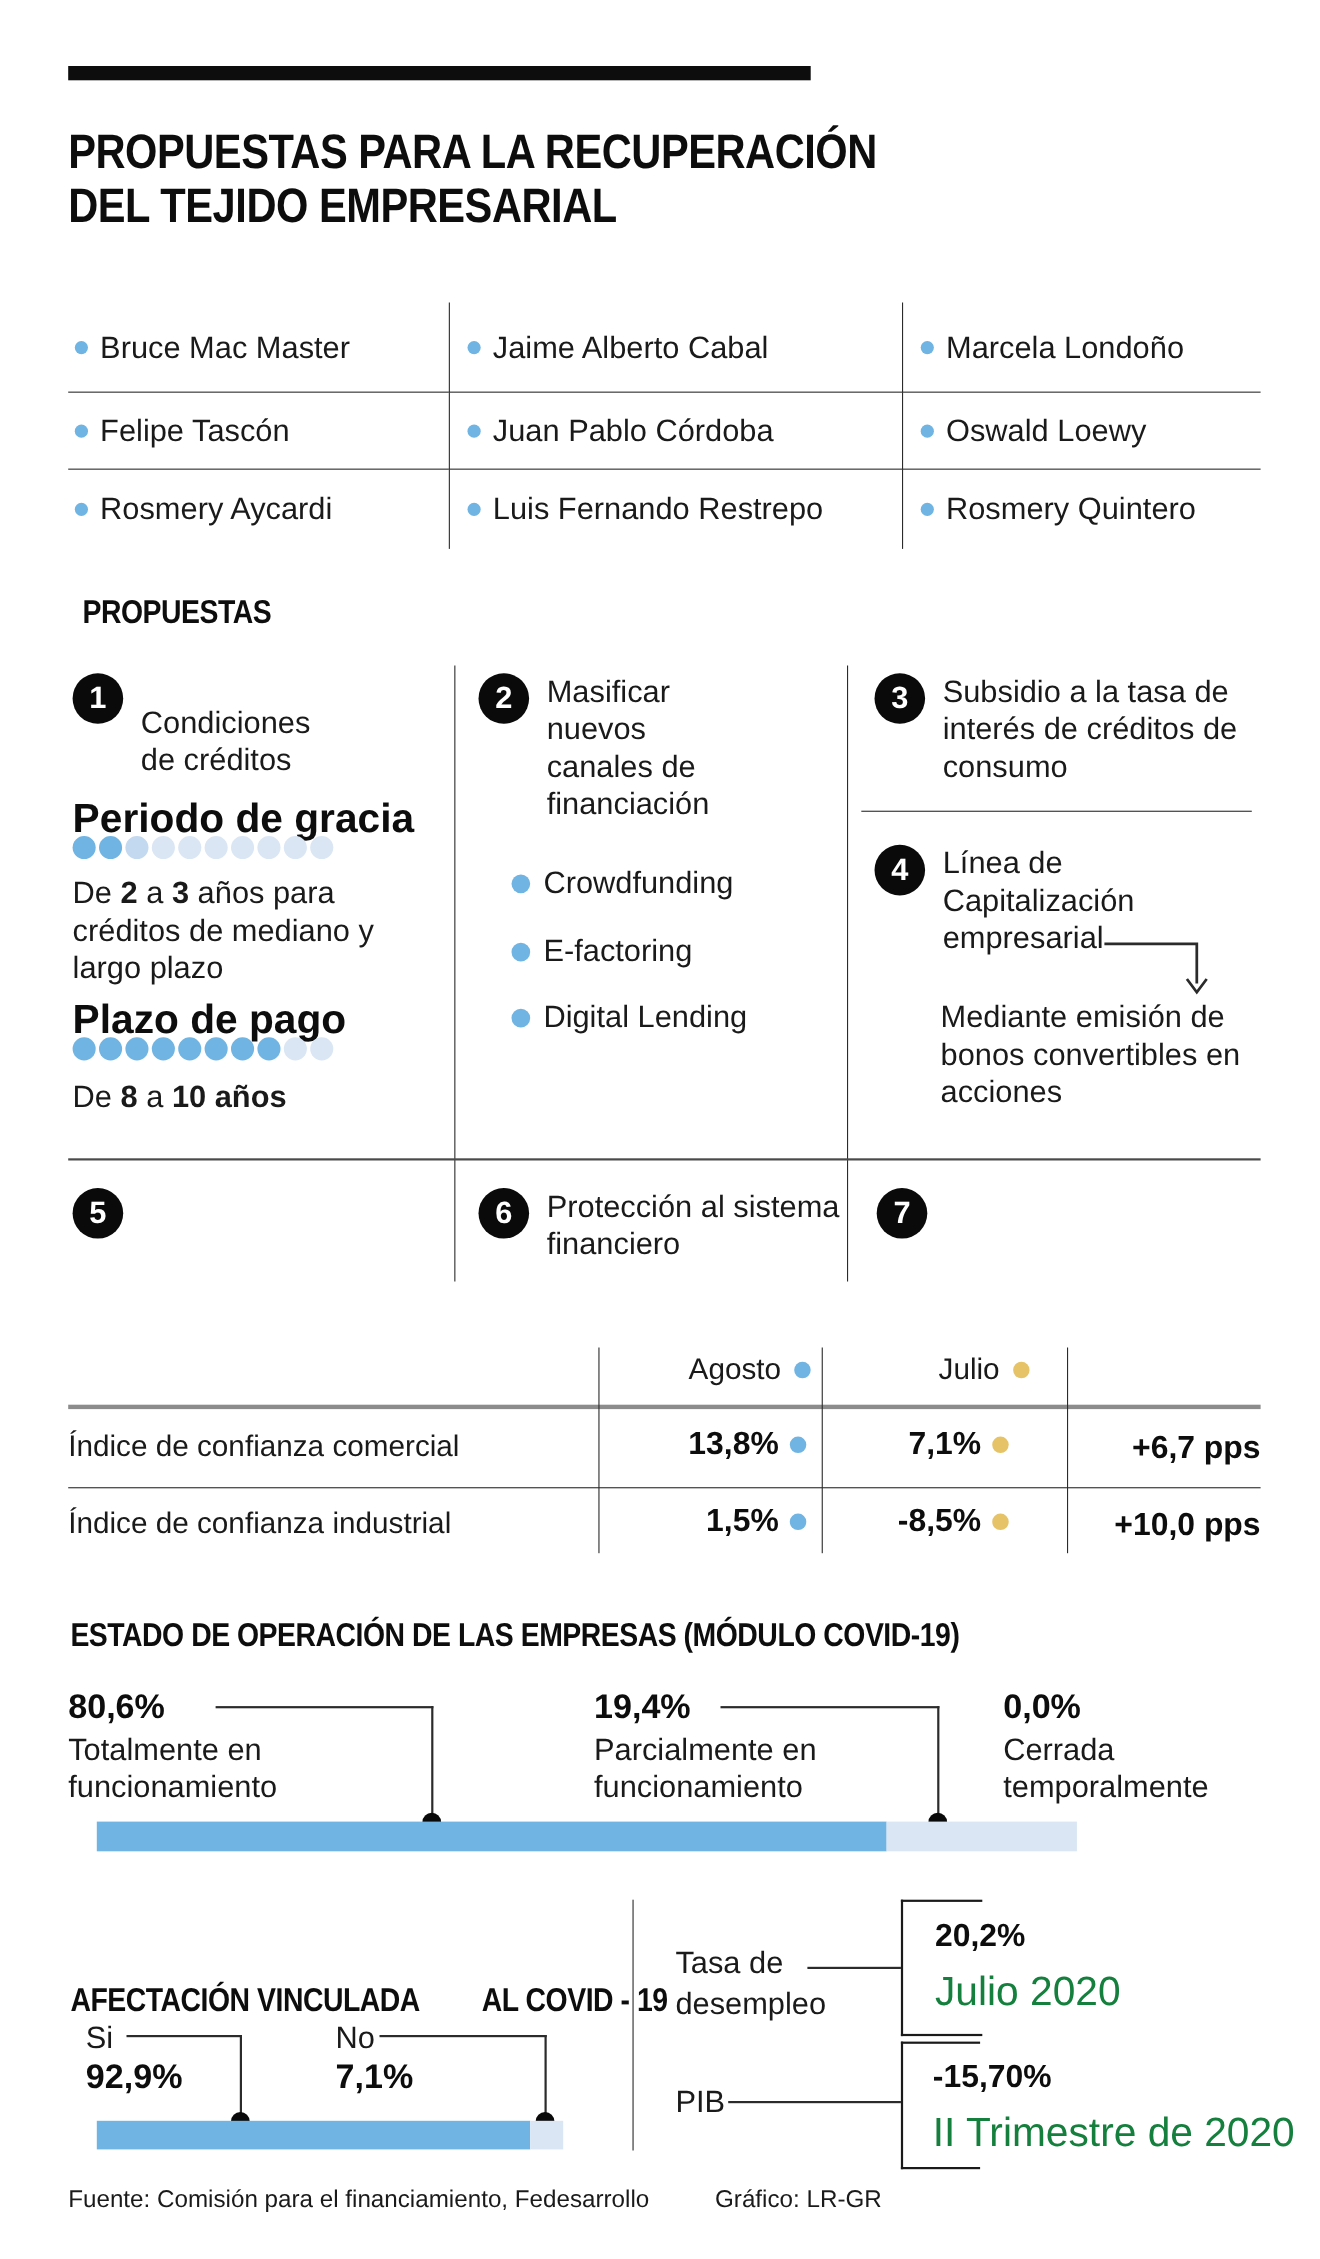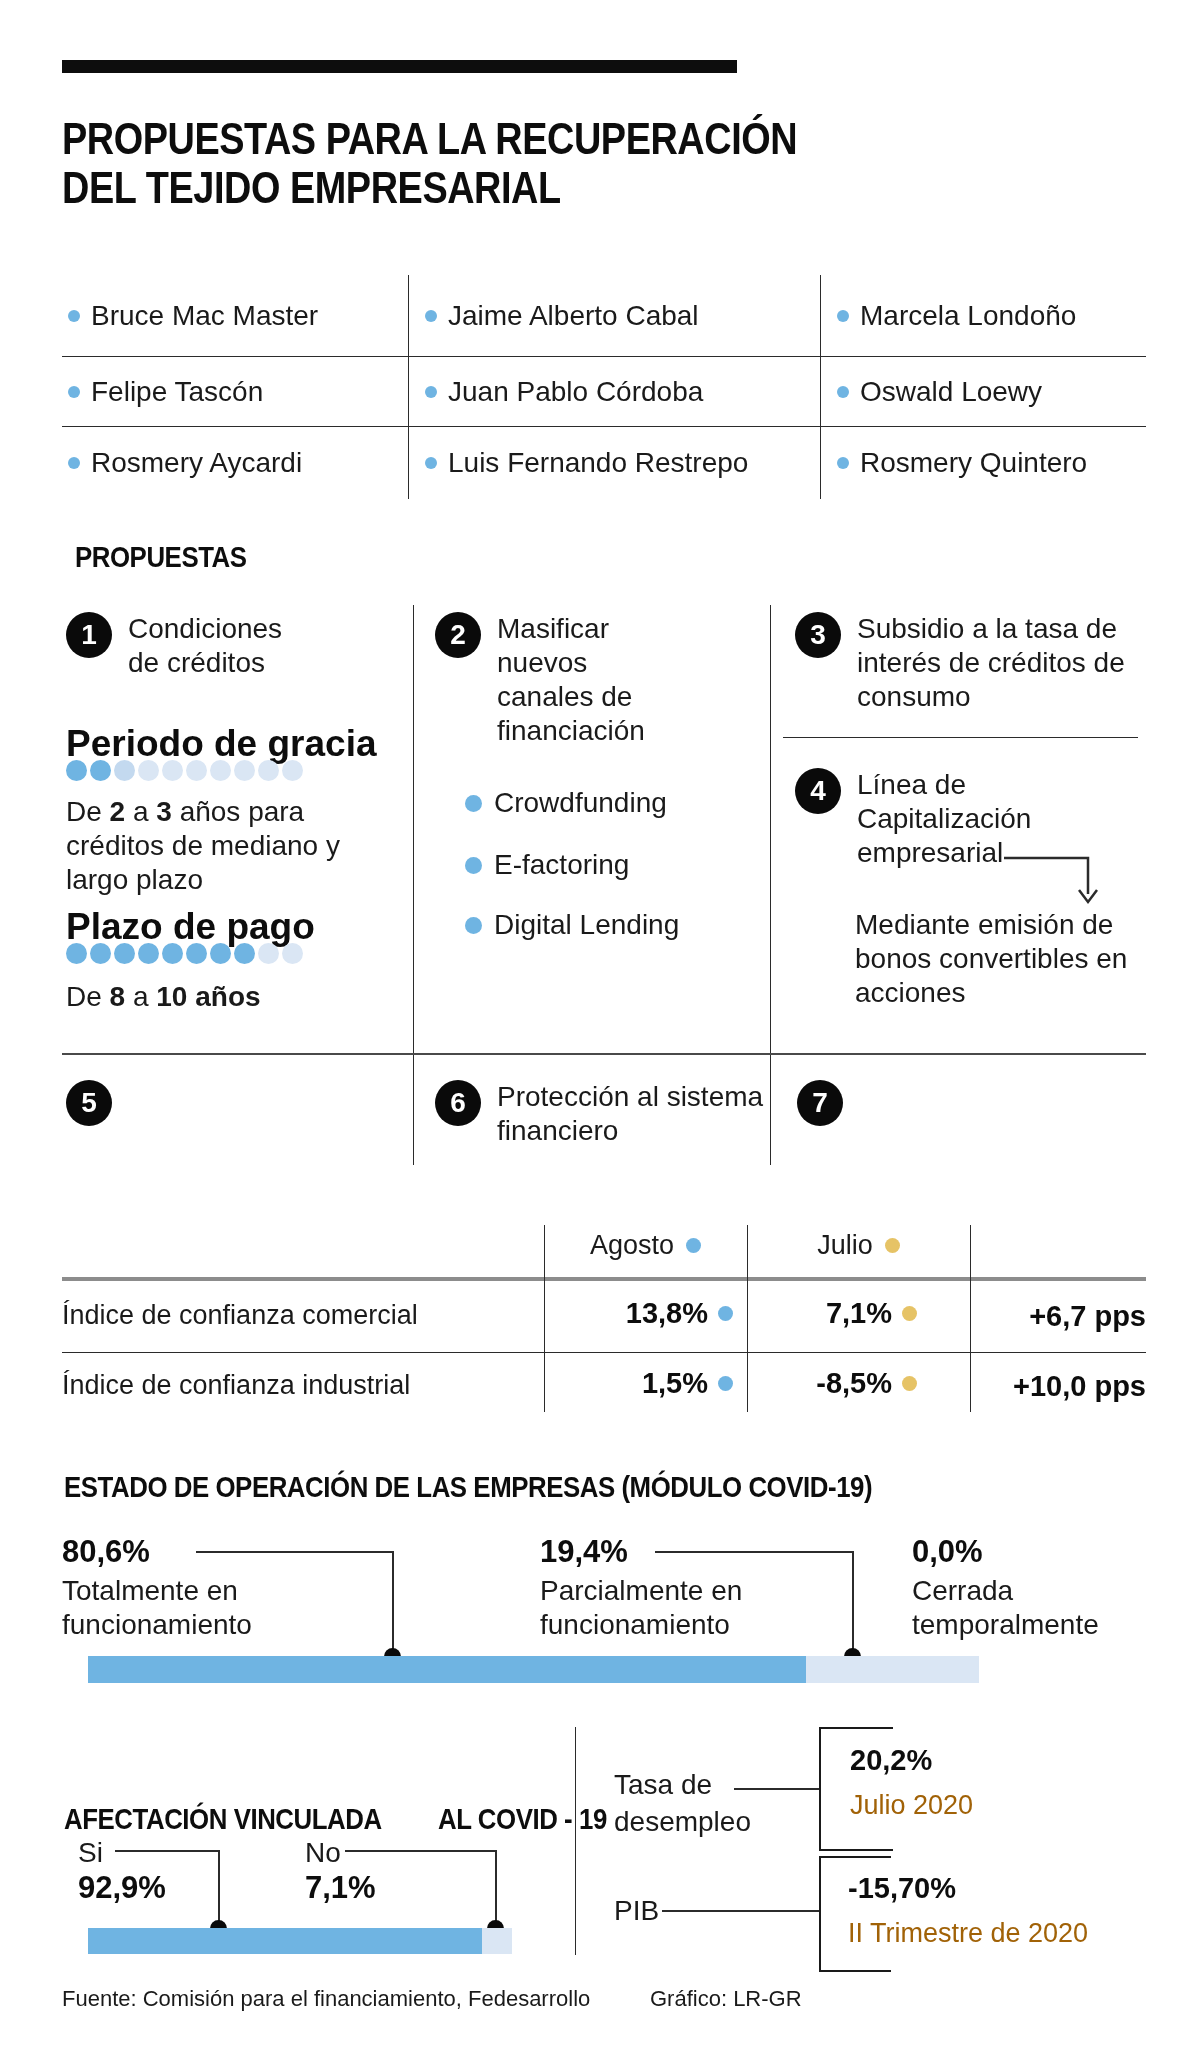--- a/index.html
+++ b/index.html
@@ -28,42 +28,42 @@
   .subhead{font-size:37px;font-weight:bold;color:#0d0d0d;}
   .dot{width:21px;height:21px;border-radius:50%;display:inline-block;margin-right:3px;}
   .dot.filled{background:var(--blue);}
   .dot.mid{background:var(--mid);}
   .dot.pale{background:var(--pale);}
   .para{font-size:28px;line-height:34px;color:#1a1a1a;}
   .blt{display:flex;align-items:center;}
   .blt .bdot{width:17px;height:17px;border-radius:50%;background:var(--blue);margin-right:12px;flex:0 0 auto;}
   .blt span{font-size:28px;color:#1a1a1a;}
   
-  .thead{font-size:27px;color:#1a1a1a;display:flex;align-items:center;justify-content:center;gap:12px;}
+  .thead{font-size:27px;color:#1a1a1a;display:flex;align-items:center;justify-content:center;gap:12px;padding-left:36px;}
   .cdot{width:15px;height:15px;border-radius:50%;display:inline-block;flex:0 0 auto;}
   .cdot.blue{background:var(--blue);}
   .cdot.yellow{background:var(--yellow);}
   .tlabel{font-size:27px;color:#1a1a1a;}
   .tval{display:flex;align-items:center;justify-content:flex-end;gap:10px;
         font-size:29px;font-weight:bold;color:#0d0d0d;}
   .tchange{font-size:29px;font-weight:bold;color:#0d0d0d;text-align:right;}
   .thickline{background:#8c8c8c;}
   
   .statval{font-size:31px;font-weight:bold;color:#0d0d0d;}
   .statlabel{font-size:28px;line-height:34px;color:#1a1a1a;}
   .callout{border-top:2px solid #2b2b2b;border-right:2px solid #2b2b2b;}
   .bardot{width:17px;height:17px;border-radius:50%;background:#0a0a0a;}
   .bar{display:flex;}
   .bar .seg1{background:var(--blue);height:100%;}
   .bar .seg2{background:var(--pale);height:100%;flex:1;}
   .plain{font-size:28px;color:#1a1a1a;line-height:37px;}
   .bracket{border-left:2px solid #1a1a1a;border-top:2px solid #1a1a1a;border-bottom:2px solid #1a1a1a;}
   .connector{height:2px;background:#2b2b2b;}
   .bigval{font-size:29px;font-weight:bold;color:#0d0d0d;}
-  .period{font-size:27px;color:#a16207;}
+  .period{font-size:37px;color:#15803d;}
   .footer{font-size:22px;color:#1a1a1a;}
 </style>
 </head>
 <body>
 
 <div id="page">
 
   <div class="abs topbar" style="left:62px;top:60px;width:675px;height:13px;"></div>
   <div class="abs" style="left:62px;top:70px;margin-top:44px;">
     <div class="condensed h1line">PROPUESTAS PARA LA RECUPERACIÓN</div>
@@ -113,21 +113,21 @@
   <div class="abs" style="left:75px;top:540px;">
     <span class="condensed h2">PROPUESTAS</span>
   </div>
 
   <div class="abs vline" style="left:413px;top:605px;height:560px;"></div>
   <div class="abs vline" style="left:770px;top:605px;height:560px;"></div>
   <div class="abs" style="left:62px;top:1053px;width:1084px;height:2px;background:#4a4a4a;"></div>
 
   <div class="abs item" style="left:66px;top:612px;">
     <div class="badge">1</div>
-    <div class="itemtext" style="width:185px;">Condiciones de créditos</div>
+    <div class="itemtext" style="width:185px;margin-top:28px;">Condiciones de créditos</div>
   </div>
   <div class="abs subhead" style="left:66px;top:723px;">Periodo de gracia</div>
   <div class="abs" style="left:66px;top:760px;"><span class="dot filled"></span><span class="dot filled"></span><span class="dot mid"></span><span class="dot pale"></span><span class="dot pale"></span><span class="dot pale"></span><span class="dot pale"></span><span class="dot pale"></span><span class="dot pale"></span><span class="dot pale"></span></div>
   <div class="abs para" style="left:66px;top:795px;width:300px;"><span>De </span><b>2</b><span> a </span><b>3</b><span> años para créditos de mediano y largo plazo</span></div>
   <div class="abs subhead" style="left:66px;top:906px;">Plazo de pago</div>
   <div class="abs" style="left:66px;top:943px;"><span class="dot filled"></span><span class="dot filled"></span><span class="dot filled"></span><span class="dot filled"></span><span class="dot filled"></span><span class="dot filled"></span><span class="dot filled"></span><span class="dot filled"></span><span class="dot pale"></span><span class="dot pale"></span></div>
   <div class="abs para" style="left:66px;top:980px;width:300px;"><span>De </span><b>8</b><span> a </span><b>10 años</b><span></span></div>
 
   <div class="abs item" style="left:435px;top:612px;">
     <div class="badge">2</div>

